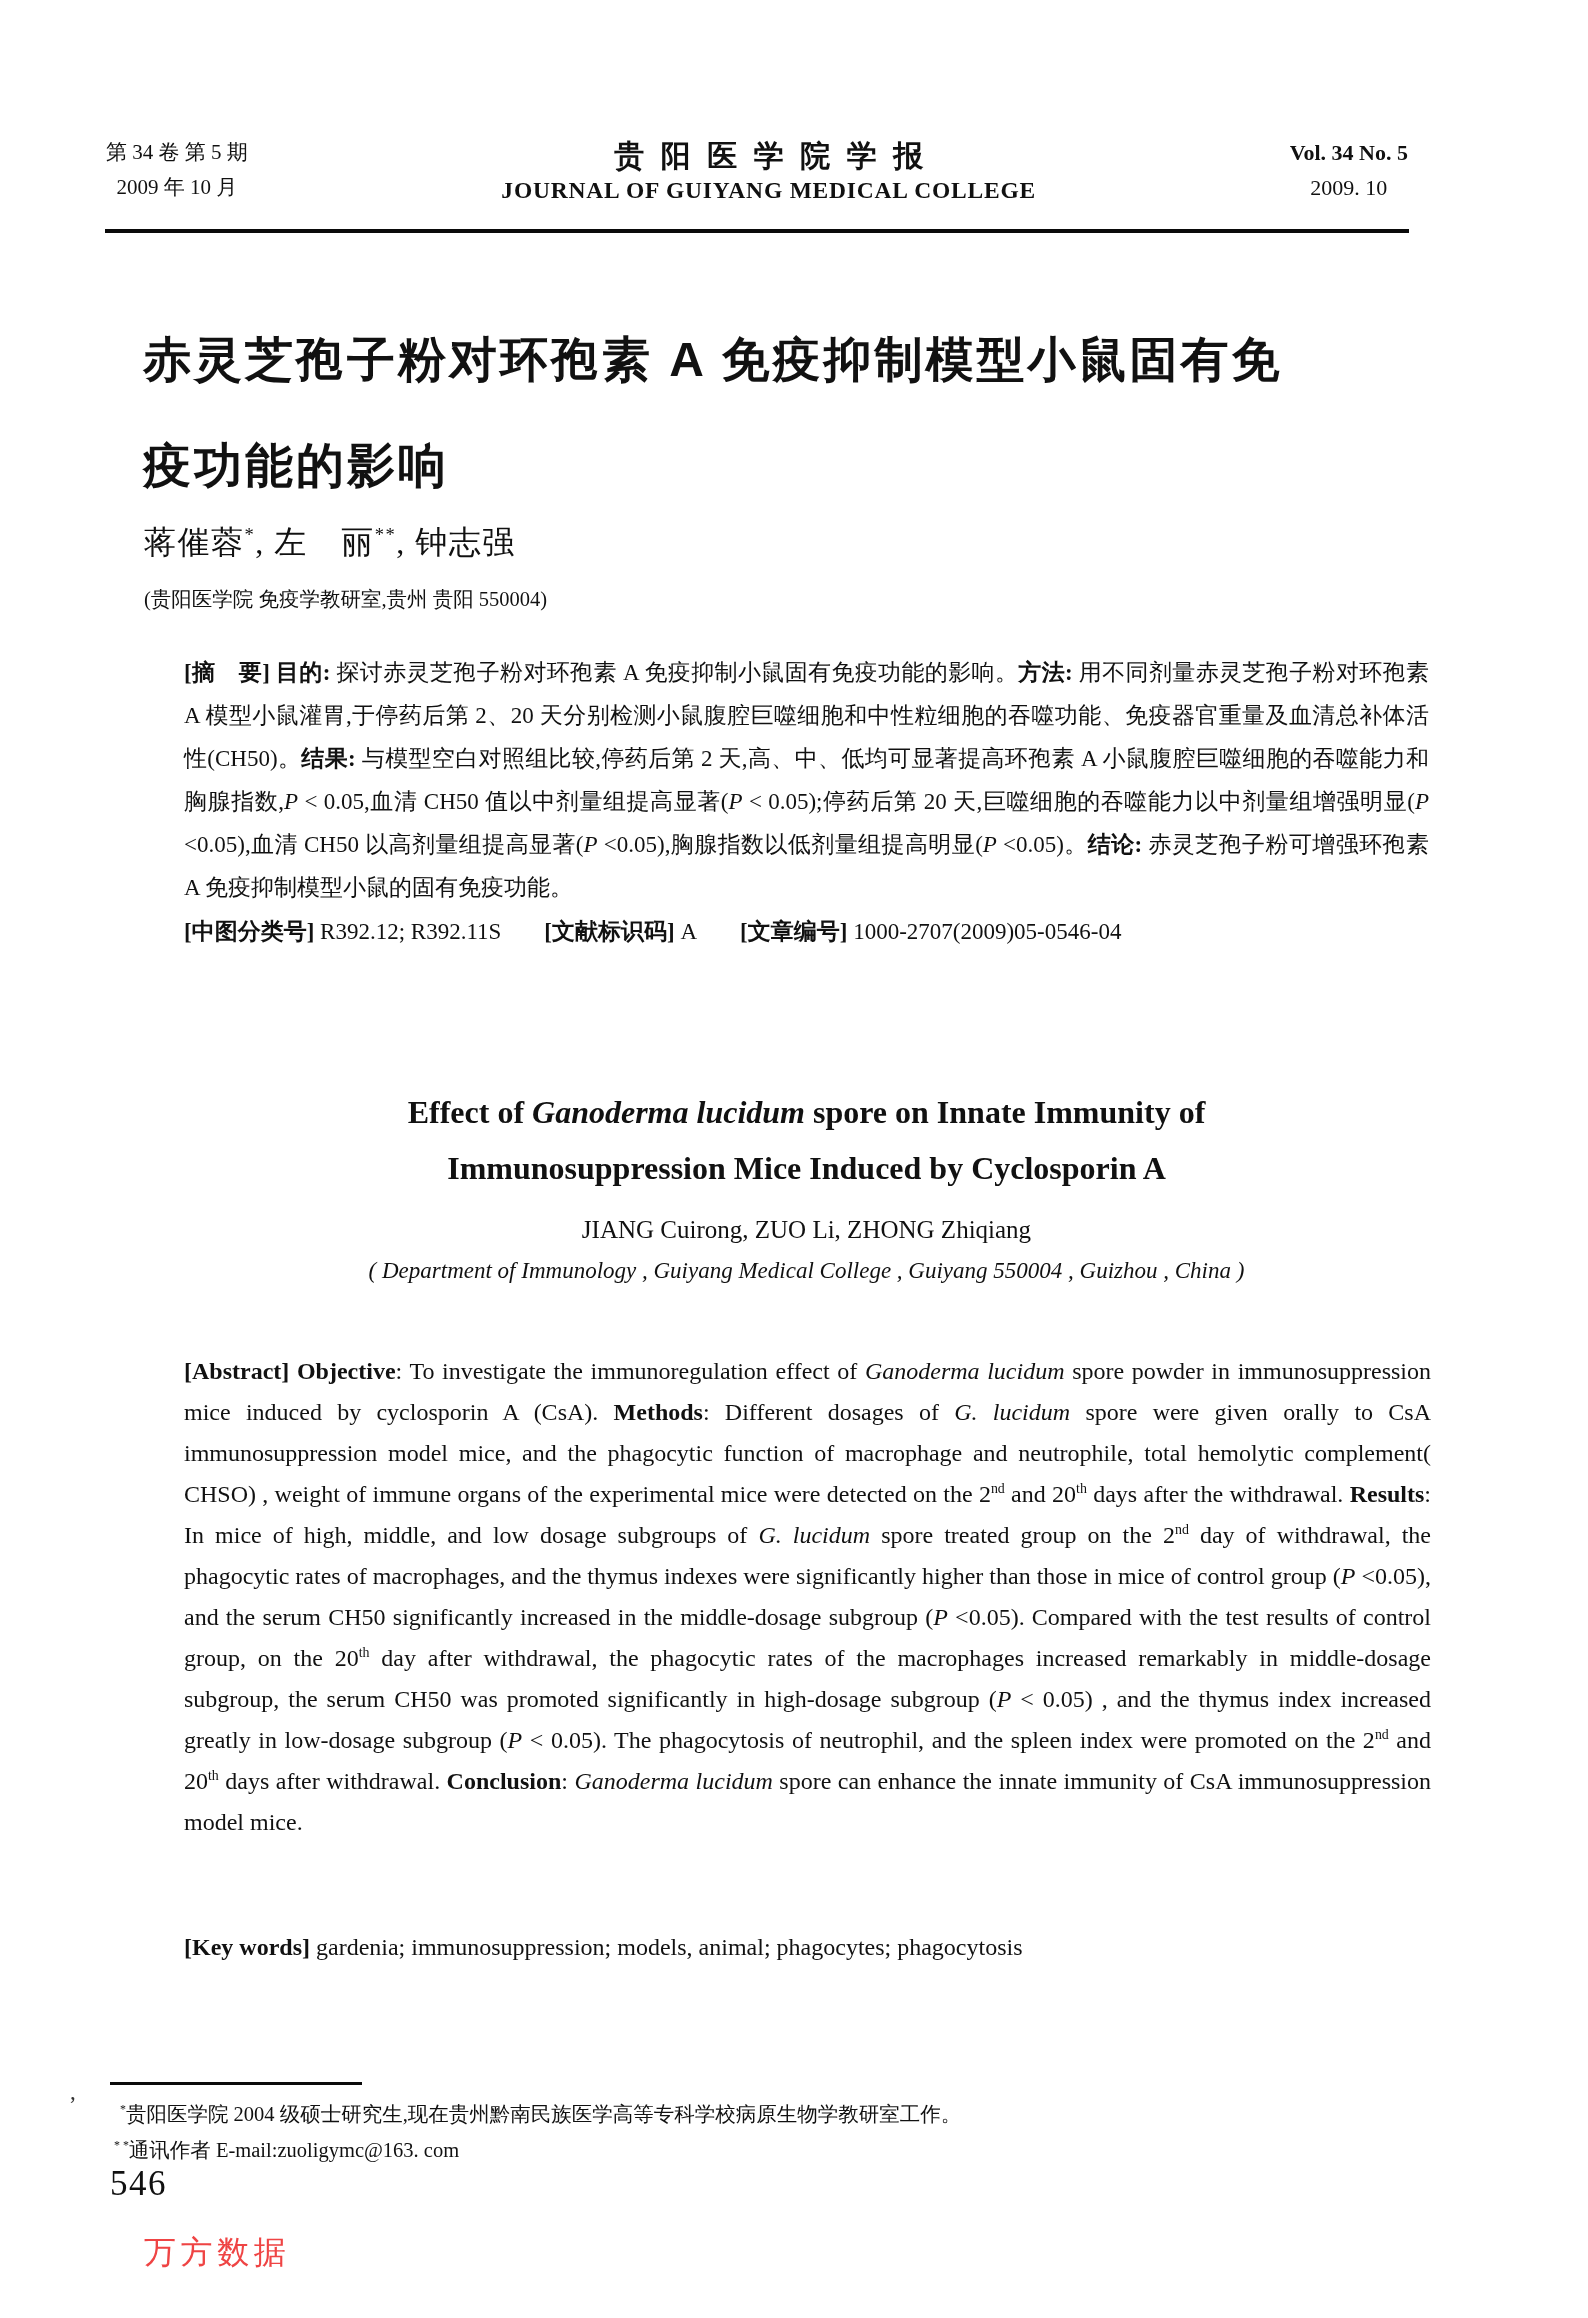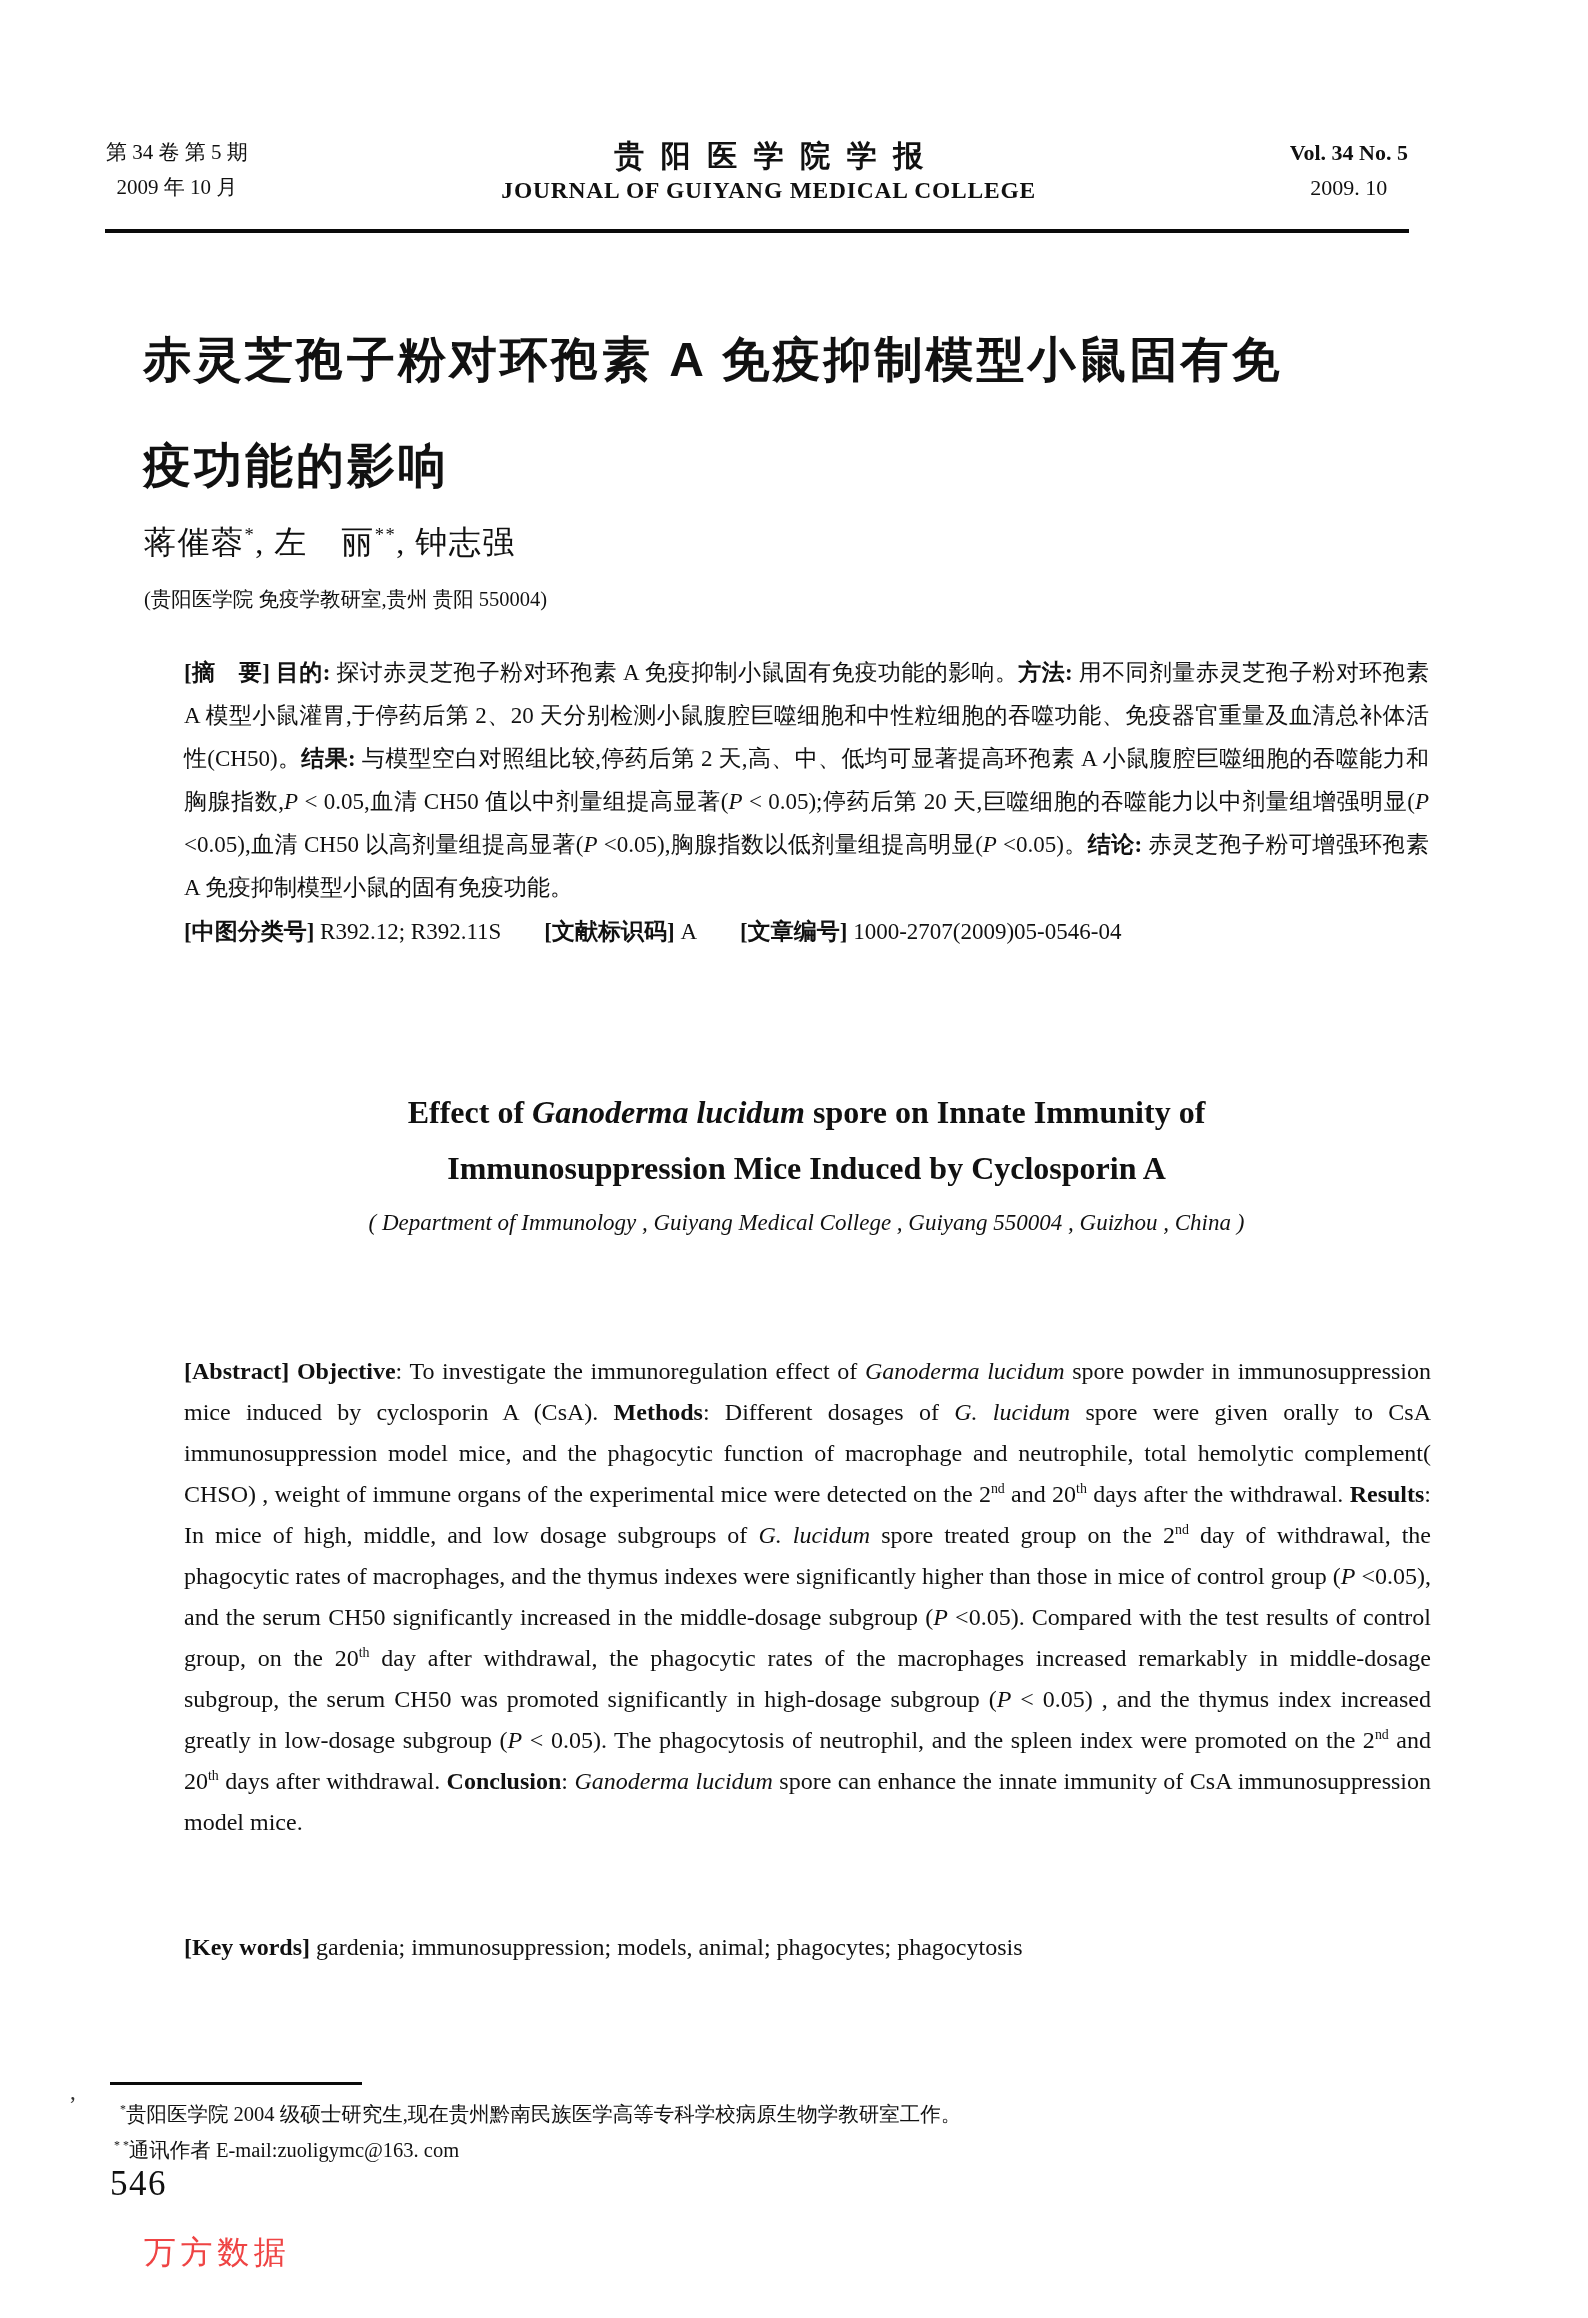--- a/index.html
+++ b/index.html
@@ -95,20 +95,21 @@
 <div class="abstract-block">
   <div class="abs-zh"><span class="b">[摘　要] </span><span class="b">目的:</span><span> 探讨赤灵芝孢子粉对环孢素 A 免疫抑制小鼠固有免疫功能的影响。</span><span class="b">方法:</span><span> 用不同剂量赤灵芝孢子粉对环孢素 A 模型小鼠灌胃,于停药后第 2、20 天分别检测小鼠腹腔巨噬细胞和中性粒细胞的吞噬功能、免疫器官重量及血清总补体活性(CH50)。</span><span class="b">结果:</span><span> 与模型空白对照组比较,停药后第 2 天,高、中、低均可显著提高环孢素 A 小鼠腹腔巨噬细胞的吞噬能力和胸腺指数,</span><span class="i">P</span><span> &lt; 0.05,血清 CH50 值以中剂量组提高显著(</span><span class="i">P</span><span> &lt; 0.05);停药后第 20 天,巨噬细胞的吞噬能力以中剂量组增强明显(</span><span class="i">P</span><span> &lt;0.05),血清 CH50 以高剂量组提高显著(</span><span class="i">P</span><span> &lt;0.05),胸腺指数以低剂量组提高明显(</span><span class="i">P</span><span> &lt;0.05)。</span><span class="b">结论:</span><span> 赤灵芝孢子粉可增强环孢素 A 免疫抑制模型小鼠的固有免疫功能。</span></div>
   <div class="class-zh"><span class="b">[中图分类号] </span><span>R392.12; R392.11S</span><span class="gap-wide"></span><span class="b">[文献标识码] </span><span>A</span><span class="gap-wide"></span><span class="b">[文章编号] </span><span>1000-2707(2009)05-0546-04</span></div>
 </div>
 
 <div class="en-section">
   <div class="title-en">
     <div><span>Effect of </span><span class="i">Ganoderma lucidum</span><span> spore on Innate Immunity of</span></div>
     <div><span>Immunosuppression Mice Induced by Cyclosporin A</span></div>
   </div>
+  <div class="authors-en">JIANG Cuirong, ZUO Li, ZHONG Zhiqiang</div>
   <div class="affiliation-en">( Department of Immunology , Guiyang Medical College , Guiyang 550004 , Guizhou , China )</div>
 </div>
 
 <div class="abstract-en"><span class="b">[Abstract] </span><span class="b">Objective</span><span>: To investigate the immunoregulation effect of </span><span class="i">Ganoderma lucidum</span><span> spore powder in immunosuppression mice induced by cyclosporin A (CsA). </span><span class="b">Methods</span><span>: Different dosages of </span><span class="i">G. lucidum</span><span> spore were given orally to CsA immunosuppression model mice, and the phagocytic function of macrophage and neutrophile, total hemolytic complement( CHSO) , weight of immune organs of the experimental mice were detected on the 2</span><span class="sup">nd</span><span> and 20</span><span class="sup">th</span><span> days after the withdrawal. </span><span class="b">Results</span><span>: In mice of high, middle, and low dosage subgroups of </span><span class="i">G. lucidum</span><span> spore treated group on the 2</span><span class="sup">nd</span><span> day of withdrawal, the phagocytic rates of macrophages, and the thymus indexes were significantly higher than those in mice of control group (</span><span class="i">P</span><span> &lt;0.05), and the serum CH50 significantly increased in the middle-dosage subgroup (</span><span class="i">P</span><span> &lt;0.05). Compared with the test results of control group, on the 20</span><span class="sup">th</span><span> day after withdrawal, the phagocytic rates of the macrophages increased remarkably in middle-dosage subgroup, the serum CH50 was promoted significantly in high-dosage subgroup (</span><span class="i">P</span><span> &lt; 0.05) , and the thymus index increased greatly in low-dosage subgroup (</span><span class="i">P</span><span> &lt; 0.05). The phagocytosis of neutrophil, and the spleen index were promoted on the 2</span><span class="sup">nd</span><span> and 20</span><span class="sup">th</span><span> days after withdrawal. </span><span class="b">Conclusion</span><span>: </span><span class="i">Ganoderma lucidum</span><span> spore can enhance the innate immunity of CsA immunosuppression model mice.</span></div>
 <div class="kw-en"><span class="b">[Key words] </span><span>gardenia; immunosuppression; models, animal; phagocytes; phagocytosis</span></div>
 
 <div class="scan-artifact">,</div>
 <div class="footnote-rule"></div>
 <div class="footnote-1"><span class="sup">*</span><span>贵阳医学院 2004 级硕士研究生,现在贵州黔南民族医学高等专科学校病原生物学教研室工作。</span></div>
 <div class="footnote-2"><span class="sup">* *</span><span>通讯作者 E-mail:zuoligymc@163. com</span></div>

